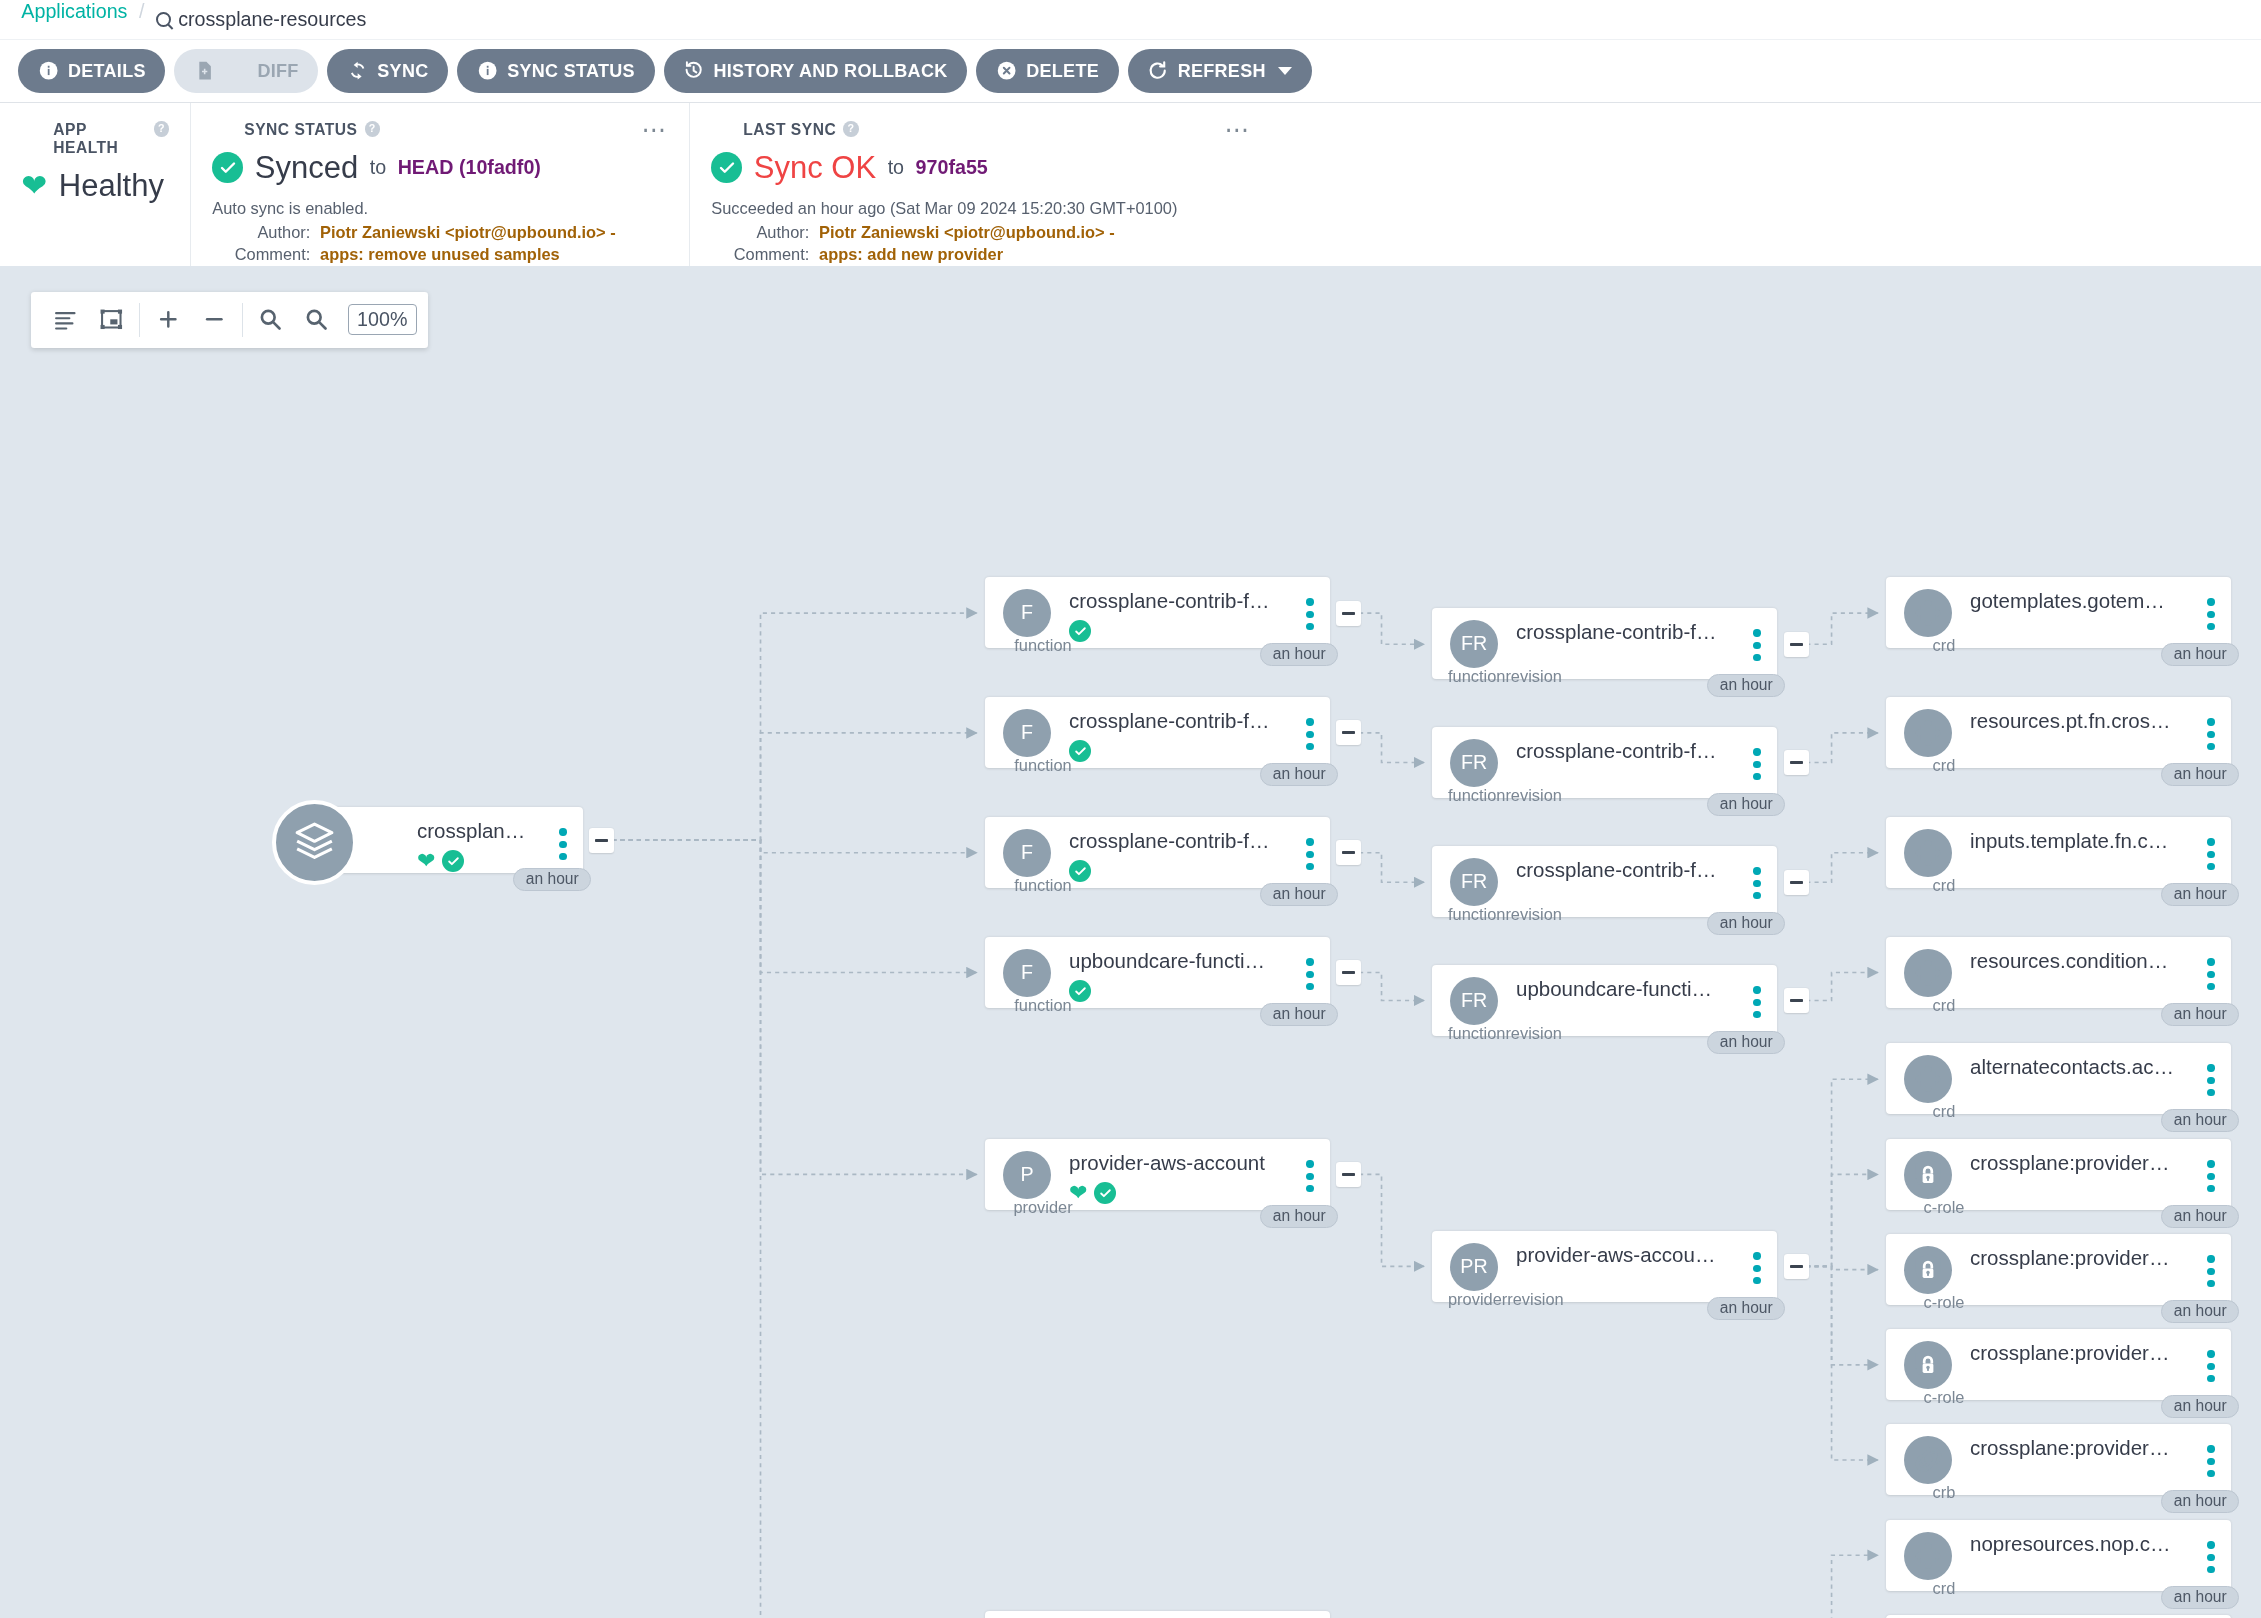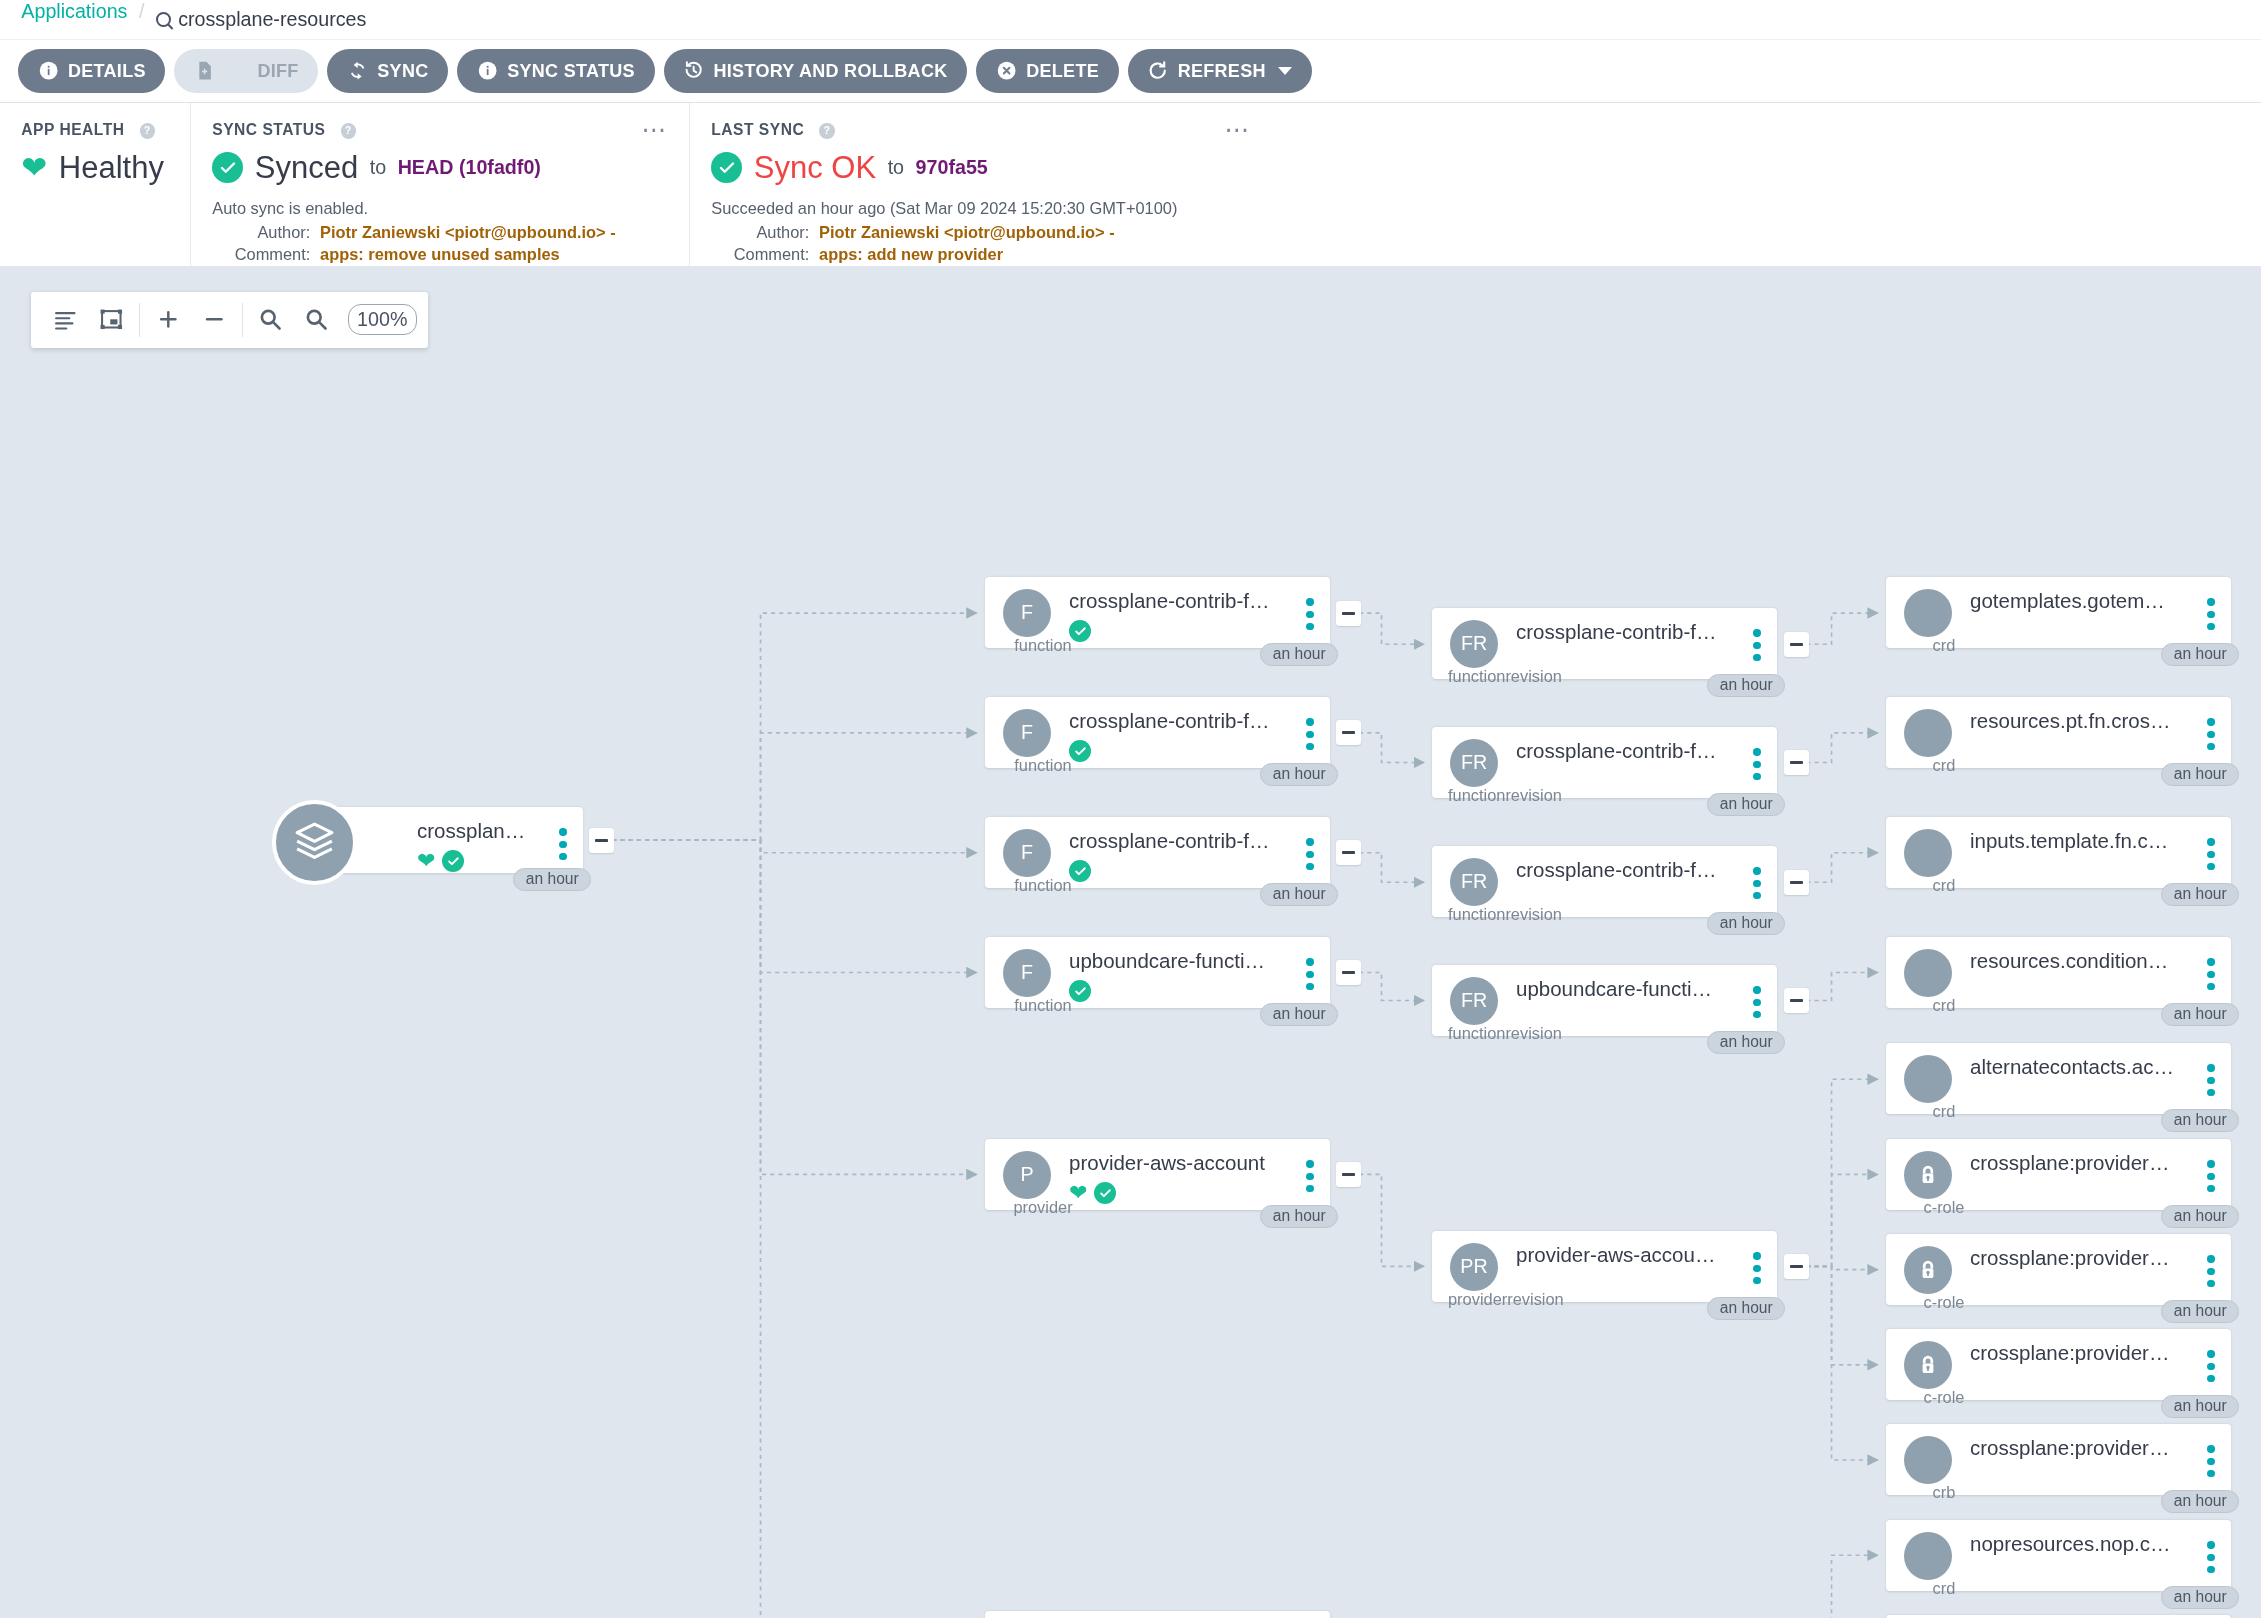--- a/index.html
+++ b/index.html
@@ -40,21 +40,21 @@
   .caret{ width:0;height:0;border-left:7.4px solid transparent;border-right:7.4px solid transparent;border-top:8.2px solid #fff;margin-left:3.3px;}
 
   
   #status-strip{
     position:absolute; left:0; top:103px; width:2261px; height:163px;
     background:#fff; display:flex;
   }
   .st-panel{ position:relative; padding:18px 21.3px 0 21.3px; }
   .st-panel + .st-panel{ border-left:0.8px solid #e7ebef; }
   .st-title{ font-size:15.6px; font-weight:bold; color:#4a5464; letter-spacing:0.5px;
-             display:flex;align-items:flex-end;gap:15px; }
+             display:flex;align-items:flex-start;gap:7px;margin-left:32px; }
   .qmark{ width:15.6px;height:15.6px;border-radius:50%;background:#c6ced7;color:#fff;
           font-size:10.7px;line-height:15.6px;text-align:center;font-weight:bold;}
   .st-main{ display:flex; align-items:center; gap:11.5px; margin-top:10.7px; }
   .st-main-txt{ font-size:31px; font-weight:normal; }
   .st-sub-link{ font-size:19.7px; color:#701a75; font-weight:bold; }
   .st-to{ font-size:19.7px; color:#4a5464; }
   .st-note{ font-size:16.4px; color:#57606e; margin-top:13px; }
   .st-rows{ margin-top:4.9px; font-size:16.4px; }
   .st-row{ display:flex; gap:9.8px; margin-top:3.3px; }
   .st-row .lbl{ width:98px; text-align:right; color:#57606e; }
@@ -75,21 +75,21 @@
 
   
   #graph-toolbar{
     position:absolute; left:31px; top:24.6px; height:56px; background:#fff;
     border-radius:3.3px; box-shadow:0 1.6px 4.9px rgba(0,0,0,.14);
     display:flex; align-items:center; padding:0 11.5px; gap:0;
   }
   .tb-btn{ width:46px;height:46px; display:flex;align-items:center;justify-content:center;
            cursor:pointer; color:#57636f;}
   .tb-div{ width:0.8px;height:34px;background:#dde3e9;margin:0 4.9px;}
-  #zoom-value{ border:0.8px solid #9aa6b3; border-radius:13px; padding:3.3px 8.2px;
+  #zoom-value{ border:0.8px solid #9aa6b3; border-radius:4px; padding:3.3px 8.2px;
                font-size:19.7px; color:#4a5464; margin-left:8.2px; background:#fff; }
 
   
   .node{
     position:absolute; background:#fff; border-radius:4.1px;
     box-shadow:0 0.8px 2.5px rgba(0,0,0,.12);
   }
   .node-body{ position:relative; width:100%; height:100%; }
   .node-ico{
     position:absolute; left:18px; top:11.5px;

